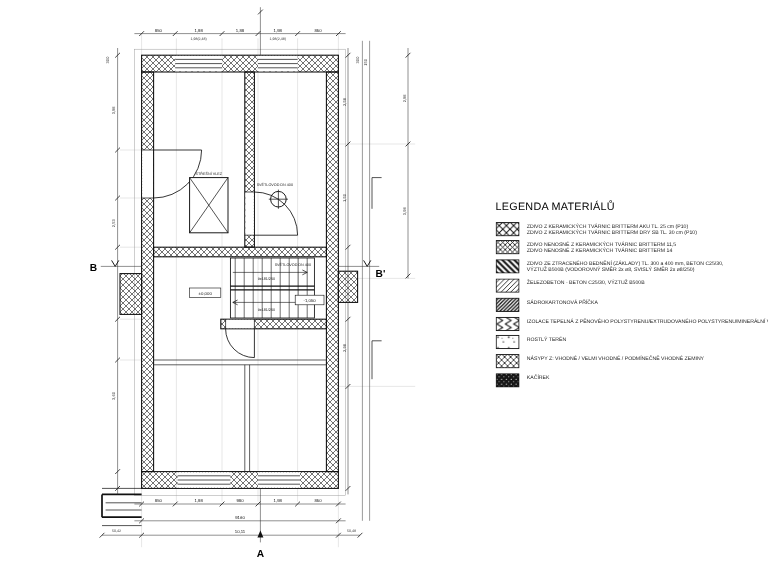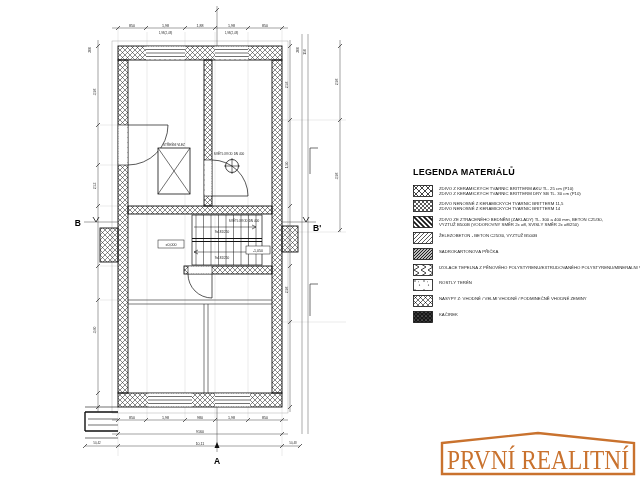--- a/index.html
+++ b/index.html
@@ -1,21 +1,21 @@
 <!DOCTYPE html>
 <html><head>
 <meta charset="utf-8">
 <style>
   html,body{margin:0;padding:0;background:#fff;}
   #canvas{position:relative;width:640px;height:480px;background:#ffffff;overflow:hidden;
           font-family:"Liberation Sans",sans-serif;color:#111;}
   #plan-svg{position:absolute;left:0;top:0;}
   
   #legend{position:absolute;left:413px;top:165px;width:226px;height:170px;}
-  #lg-title{position:absolute;left:0;top:2px;font-size:9px;font-weight:bold;letter-spacing:.2px;color:#000;white-space:nowrap;}
+  #lg-title{position:absolute;left:0;top:2px;font-size:9px;font-weight:normal;letter-spacing:.2px;color:#000;white-space:nowrap;}
   .lg-row{position:absolute;left:0;display:flex;align-items:flex-start;}
   .lg-row .sw{flex:0 0 auto;margin-right:6px;}
   .lg-tx{padding-top:1px;}
   .lg-tx div{font-size:4.3px;line-height:5.4px;color:#222;white-space:nowrap;}
   
   #logo{position:absolute;left:438px;top:429px;width:200px;height:49px;}
   .r90{font-size:3.4px;fill:#333;}
   .dimtx{font-size:3.6px;fill:#222;}
   .dimtx2{font-size:3px;fill:#333;}
   .pltx{font-size:3.1px;fill:#222;}
@@ -289,20 +289,14 @@
       <svg class="sw" width="20" height="12">
           <rect x="0.5" y="0.5" width="19" height="11" fill="url(#pl-solid)" stroke="#111" stroke-width="0.8"></rect>
         </svg>
       <div class="lg-tx">
           <div>KAČÍREK</div>
           <div></div>
         </div>
     </div>
   </div>
 
-  <div id="logo">
-    <svg width="200" height="49" viewBox="0 0 200 49">
-      <path d="M4 14 L100 4 L196 14 L196 45 L4 45 Z" fill="none" stroke-width="2.4" stroke="#c9722e"></path>
-      <text x="100" y="39.5" text-anchor="middle" font-size="28" textLength="182" lengthAdjust="spacingAndGlyphs" font-family="Liberation Serif, DejaVu Serif, serif" fill="#c9722e">PRVNÍ REALITNÍ</text>
-    </svg>
-  </div>
 
 </div>
 
 </body></html>

